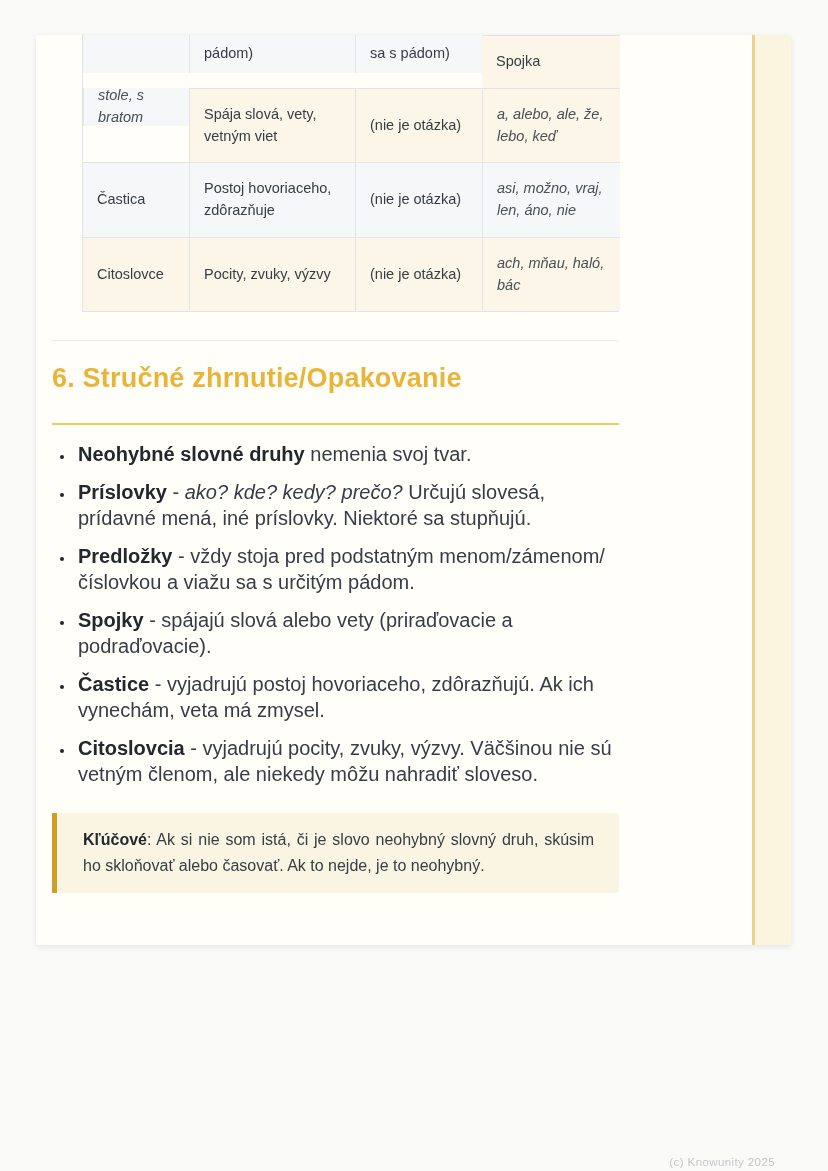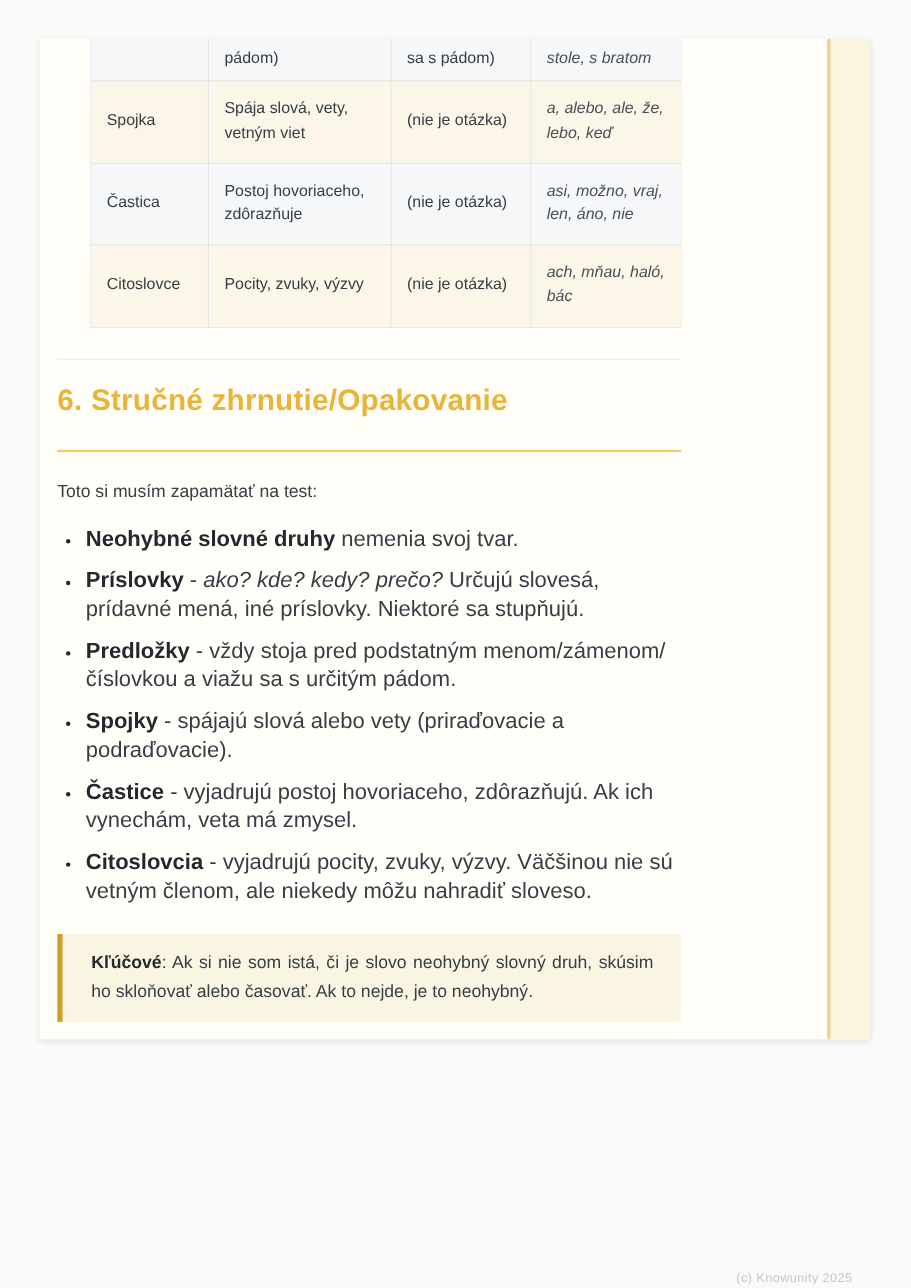--- a/index.html
+++ b/index.html
@@ -133,26 +133,26 @@
     <div class="gtable" id="grammar-table">
         <div class="gcell c0 tone-cell rf" style="background: var(--row-cool); border-top: none; padding: 8px 14px; height: 38px; overflow: hidden;">
           <span></span>
         </div>
         <div class="gcell c1 tone-cell rf" style="background: var(--row-cool); border-top: none; padding: 8px 14px; height: 38px; overflow: hidden;">
           <span>pádom)</span>
         </div>
         <div class="gcell c2 tone-cell rf" style="background: var(--row-cool); border-top: none; padding: 8px 14px; height: 38px; overflow: hidden;">
           <span>sa s pádom)</span>
         </div>
+        <div class="gcell c0 tone-cell rn" style="background: var(--row-warm);">
+          <span>Spojka</span>
+        </div>
         <div class="gcell c3 examples tone-cell rf" style="background: var(--row-cool); border-top: none; padding: 8px 14px; height: 38px; overflow: hidden;">
           <span>stole, s bratom</span>
         </div>
-        <div class="gcell c0 tone-cell rn" style="background: var(--row-warm);">
-          <span>Spojka</span>
-        </div>
         <div class="gcell c1 tone-cell rn" style="background: var(--row-warm);">
           <span>Spája slová, vety, vetným viet</span>
         </div>
         <div class="gcell c2 tone-cell rn" style="background: var(--row-warm);">
           <span>(nie je otázka)</span>
         </div>
         <div class="gcell c3 examples tone-cell rn" style="background: var(--row-warm);">
           <span>a, alebo, ale, že, lebo, keď</span>
         </div>
         <div class="gcell c0 tone-cell rn" style="background: var(--row-cool);">
@@ -178,21 +178,20 @@
         </div>
         <div class="gcell c3 examples tone-cell rn" style="background: var(--row-warm);">
           <span>ach, mňau, haló, bác</span>
         </div>
       </div>
 
     <hr class="divider">
 
     <h2 class="section-heading">6. Stručné zhrnutie/Opakovanie</h2>
 
-    <p class="intro">Toto si musím zapamätať na test:</p>
 
     <ul class="summary" id="summary-list">
         <li><b>Neohybné slovné druhy</b><span> nemenia svoj tvar.</span></li>
         <li><b>Príslovky</b><span> - </span><i>ako? kde? kedy? prečo?</i><span> Určujú slovesá, prídavné mená, iné príslovky. Niektoré sa stupňujú.</span></li>
         <li><b>Predložky</b><span> - vždy stoja pred podstatným menom/zámenom/číslovkou a viažu sa s určitým pádom.</span></li>
         <li><b>Spojky</b><span> - spájajú slová alebo vety (priraďovacie a podraďovacie).</span></li>
         <li><b>Častice</b><span> - vyjadrujú postoj hovoriaceho, zdôrazňujú. Ak ich vynechám, veta má zmysel.</span></li>
         <li><b>Citoslovcia</b><span> - vyjadrujú pocity, zvuky, výzvy. Väčšinou nie sú vetným členom, ale niekedy môžu nahradiť sloveso.</span></li>
       </ul>
 

